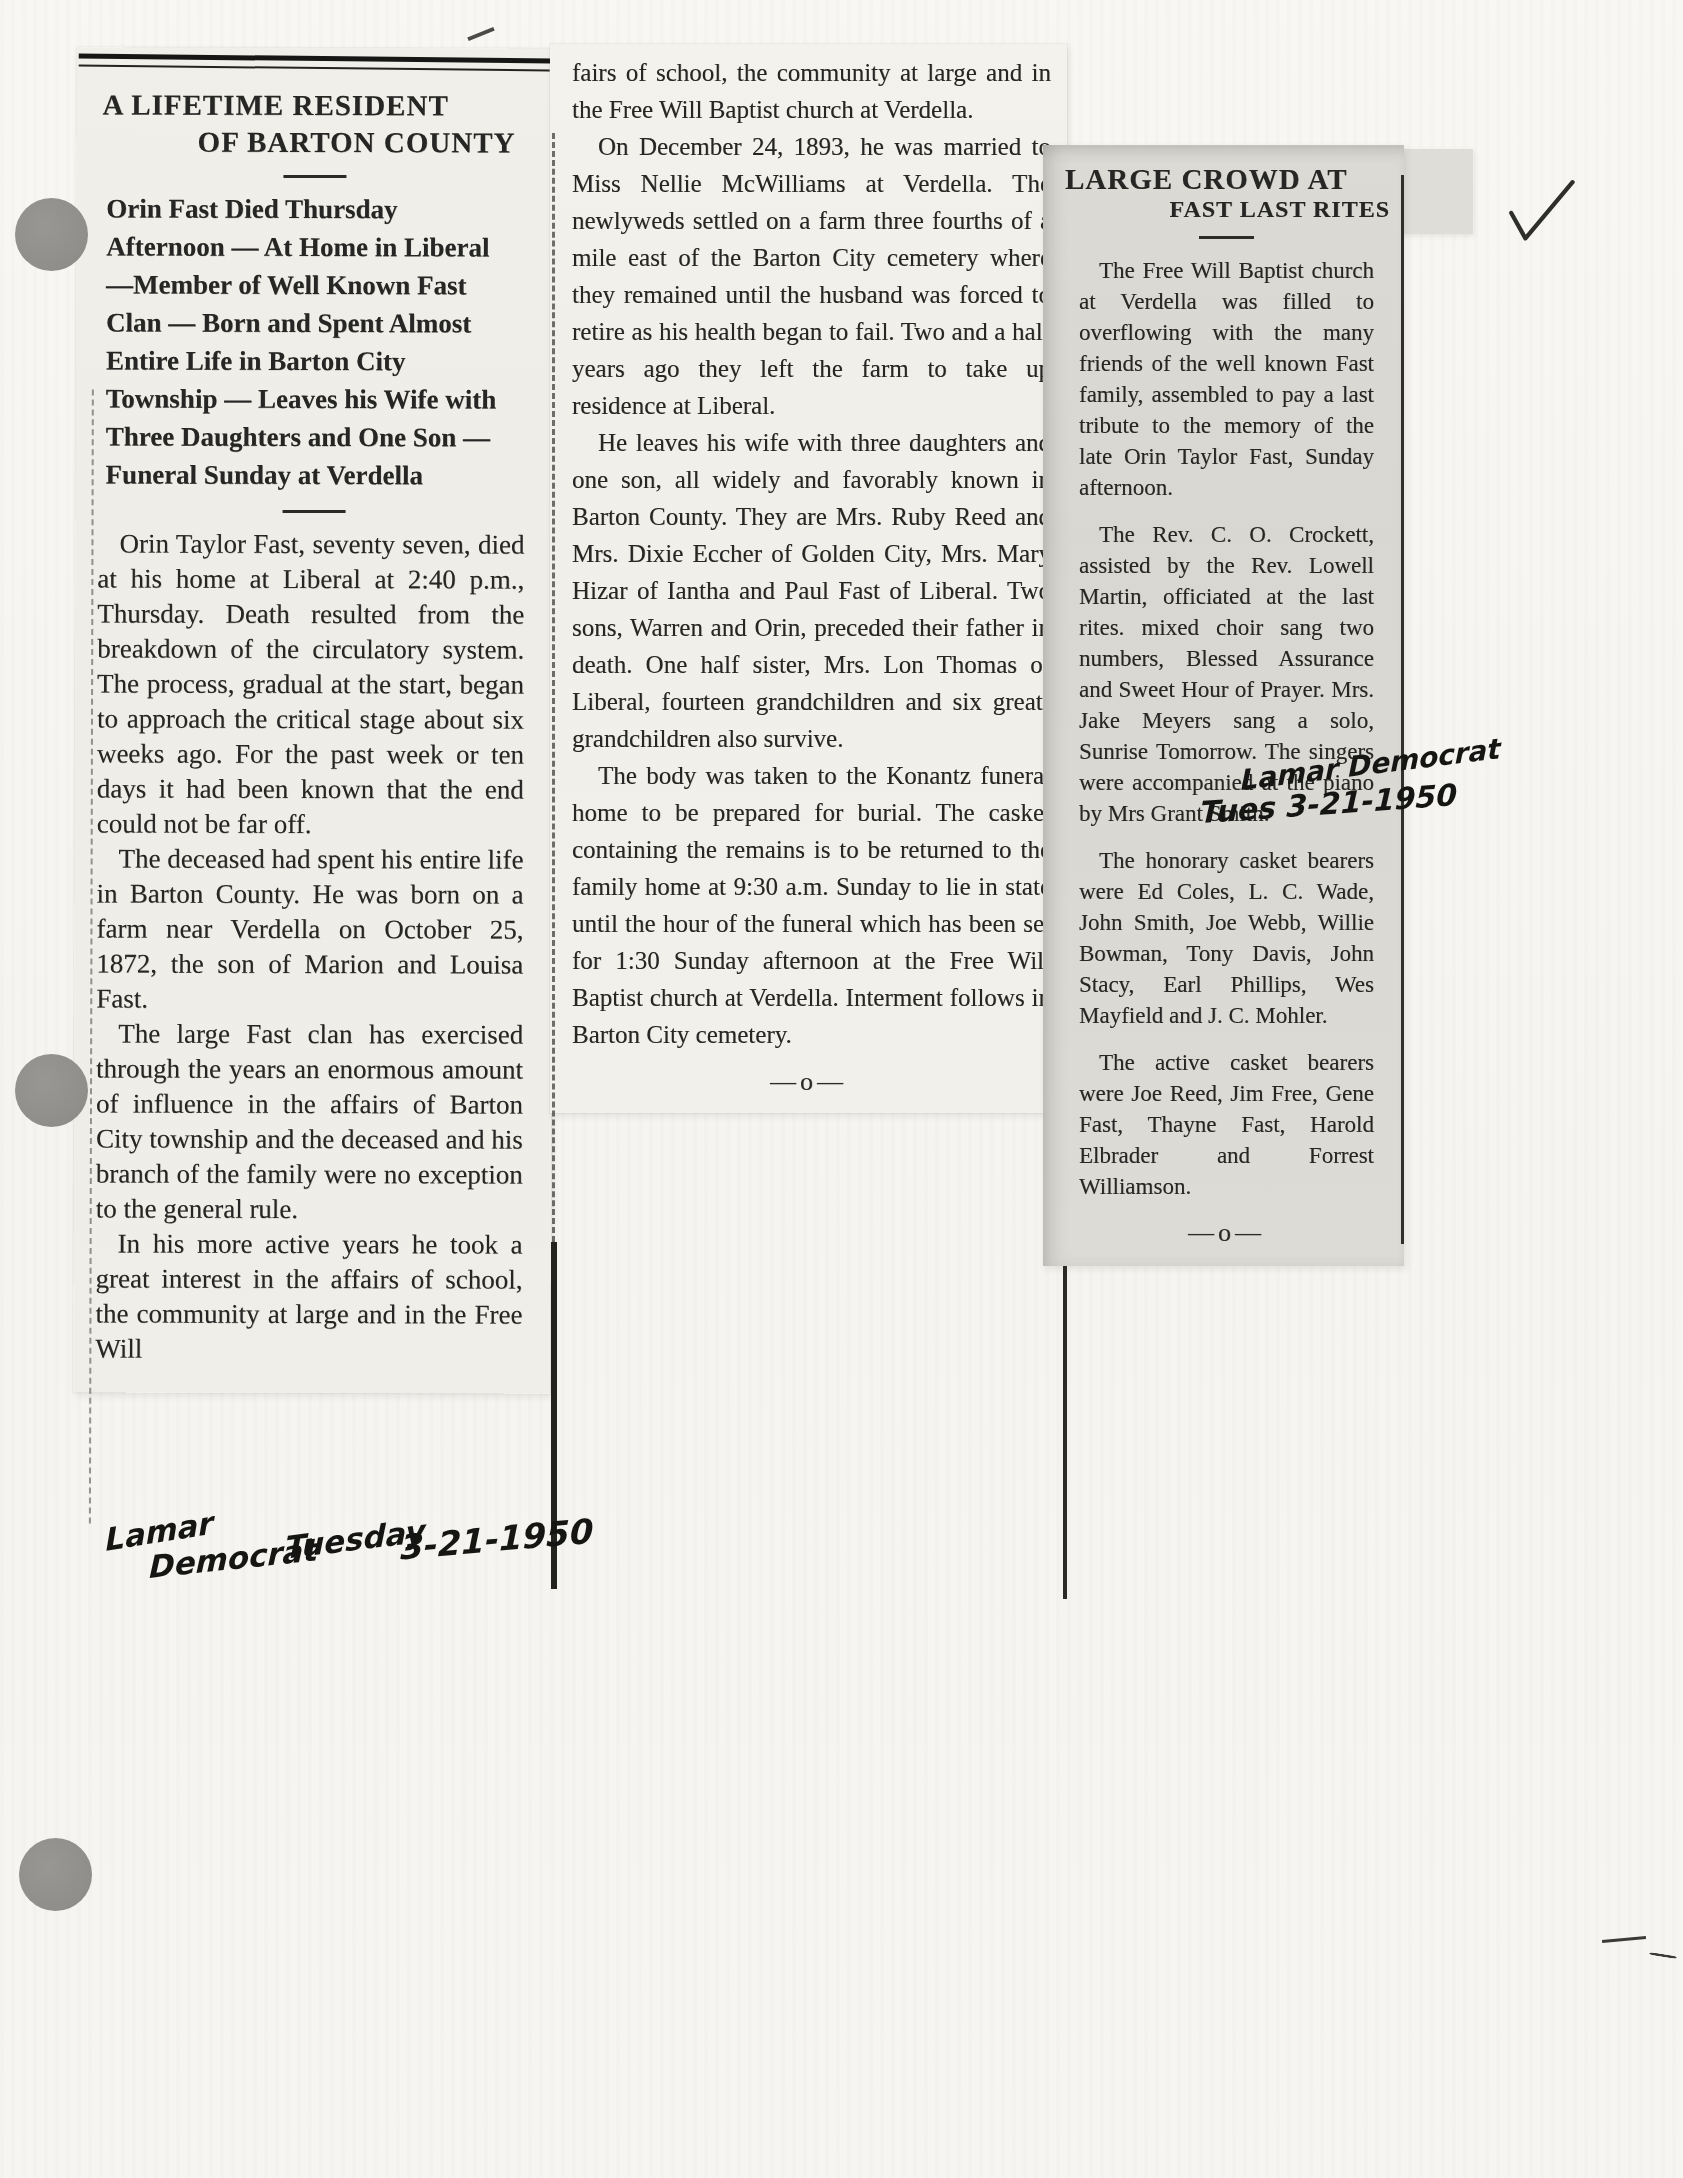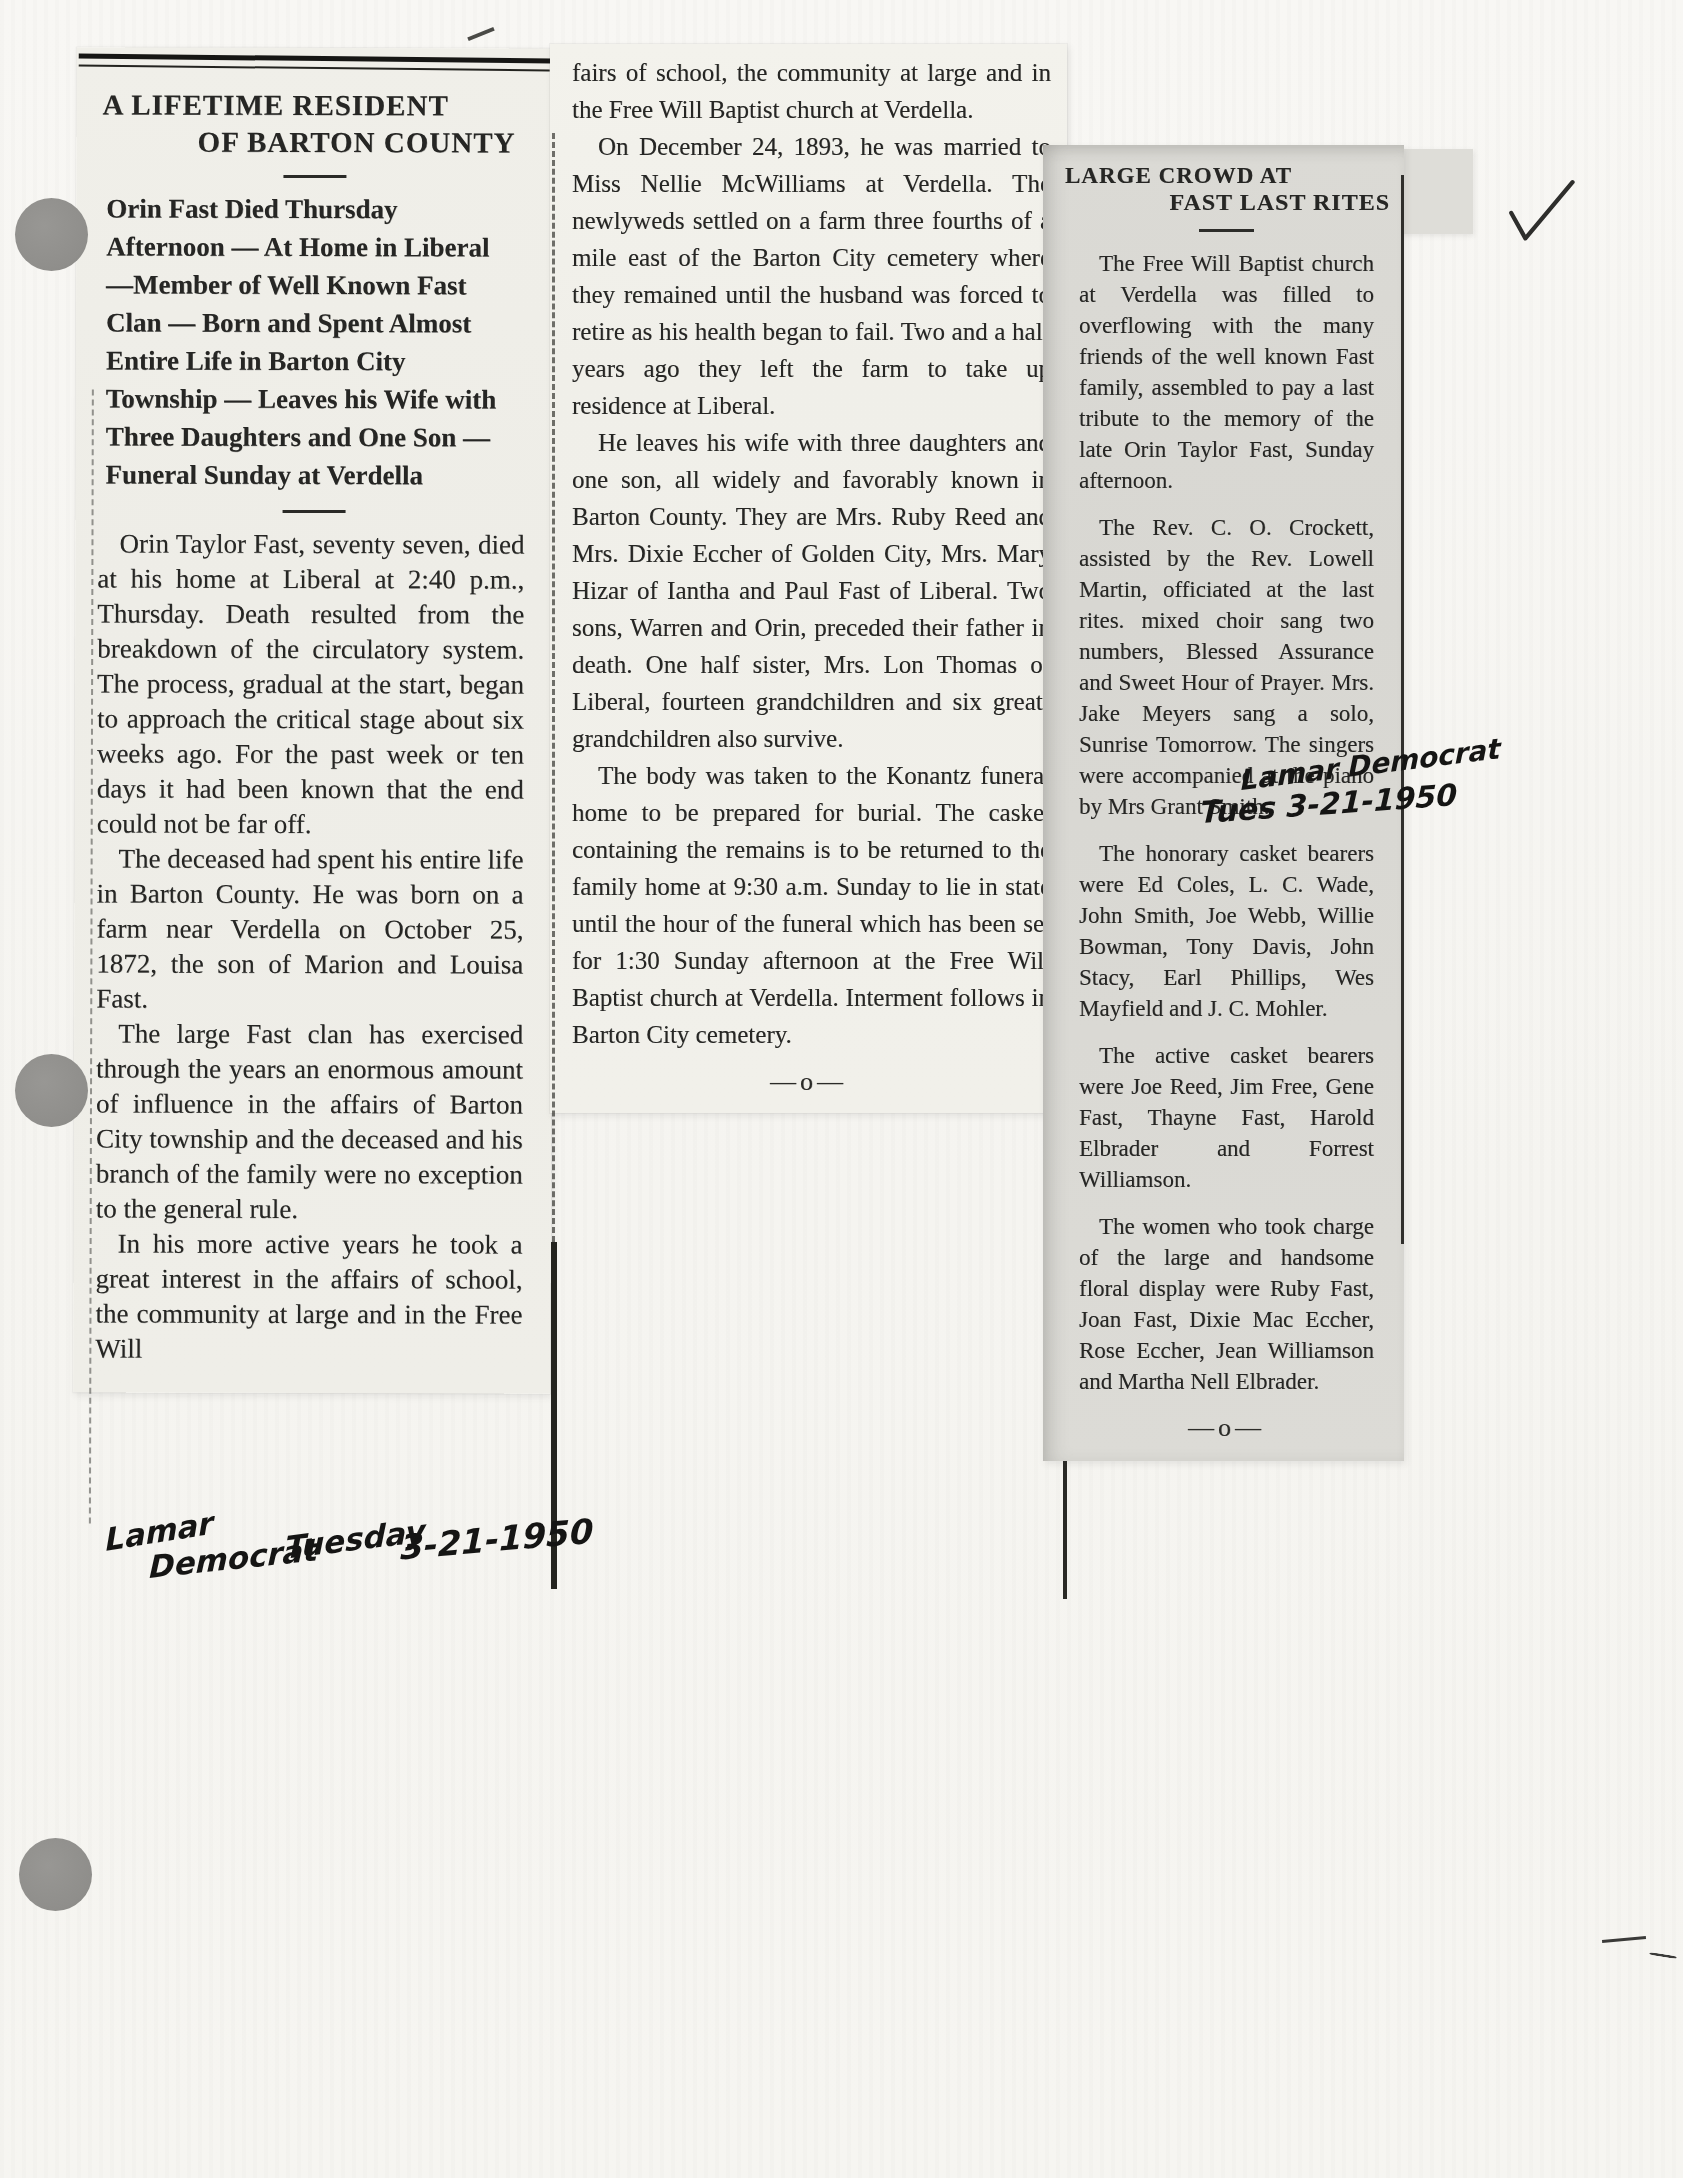--- a/index.html
+++ b/index.html
@@ -38,21 +38,21 @@
   .mid-lrule-solid{position:absolute;left:1px;top:1198px;height:347px;width:6px;background:#24241f;}
   .mid-rrule{position:absolute;right:0px;top:1139px;height:416px;width:4px;background:#2a2a26;}
   .endmark{font-size:26px;letter-spacing:4px;margin-top:14px;text-align:center;color:#2b2b28;}
   
   #clip-right{left:1043px;top:145px;width:331px;
     background:linear-gradient(180deg,#dbdad5 0%,#d8d7d2 35%,#dcdbd6 100%);
     box-shadow:inset 14px 0 20px -8px rgba(60,60,55,0.22), inset 0 12px 16px -8px rgba(60,60,55,0.18), 2px 3px 7px rgba(70,70,65,0.10);
     padding:14px 12px 18px 18px;}
   #patch-right{position:absolute;left:1372px;top:149px;width:101px;height:85px;background:#deddd8;
     box-shadow:1px 2px 5px rgba(70,70,65,0.10);}
-  .rhl1{font-size:23px;font-weight:bold;letter-spacing:1px;margin:4px 0 0 4px;}
+  .rhl1{font-size:29px;font-weight:bold;letter-spacing:1px;margin:4px 0 0 4px;}
   .rhl2{font-size:24px;font-weight:bold;letter-spacing:1px;margin:0 2px 0 0;text-align:right;}
   .rsdiv{width:55px;height:3px;background:#2c2c29;margin:13px auto 10px auto;}
   .bodycol3{font-size:23px;line-height:31px;text-align:justify;margin:0 2px;}
   .bodycol3 p{margin:16px;text-indent:20px;}
   .right-rrule{position:absolute;right:0;top:30px;height:1069px;width:3px;background:#302f2c;}
   
   .hole{position:absolute;width:73px;height:73px;border-radius:50%;
     background:radial-gradient(circle at 40% 38%, #989794 0%, #8f8e8b 70%, #84837f 100%);z-index:6;}
   .hw{position:absolute;z-index:7;font-family:"DejaVu Sans", sans-serif;font-style:italic;font-weight:bold;
     color:#151514;white-space:nowrap;}
@@ -97,21 +97,20 @@
 
 <div class="clip" id="clip-right">
   <div class="rhl1 ink">LARGE CROWD AT</div>
   <div class="rhl2 ink">FAST LAST RITES</div>
   <div class="rsdiv"></div>
   <div class="bodycol3 ink">
     <p>The Free Will Baptist church at Verdella was filled to overflowing with the many friends of the well known Fast family, assembled to pay a last tribute to the memory of the late Orin Taylor Fast, Sunday afternoon.</p>
     <p>The Rev. C. O. Crockett, assisted by the Rev. Lowell Martin, officiated at the last rites. mixed choir sang two numbers, Blessed Assurance and Sweet Hour of Prayer. Mrs. Jake Meyers sang a solo, Sunrise Tomorrow. The singers were accompanied at the piano by Mrs Grant Smith.</p>
     <p>The honorary casket bearers were Ed Coles, L. C. Wade, John Smith, Joe Webb, Willie Bowman, Tony Davis, John Stacy, Earl Phillips, Wes Mayfield and J. C. Mohler.</p>
     <p>The active casket bearers were Joe Reed, Jim Free, Gene Fast, Thayne Fast, Harold Elbrader and Forrest Williamson.</p>
-    <p>The women who took charge of the large and handsome floral display were Ruby Fast, Joan Fast, Dixie Mac Eccher, Rose Eccher, Jean Williamson and Martha Nell Elbrader.</p>
   </div>
   <div class="endmark ink">—o—</div>
   <div class="right-rrule"></div>
 </div>
 
 <div class="hole" style="left:15px;top:198px;"></div>
 <div class="hole" style="left:15px;top:1054px;"></div>
 <div class="hole" style="left:19px;top:1838px;"></div>
 
 <div>

